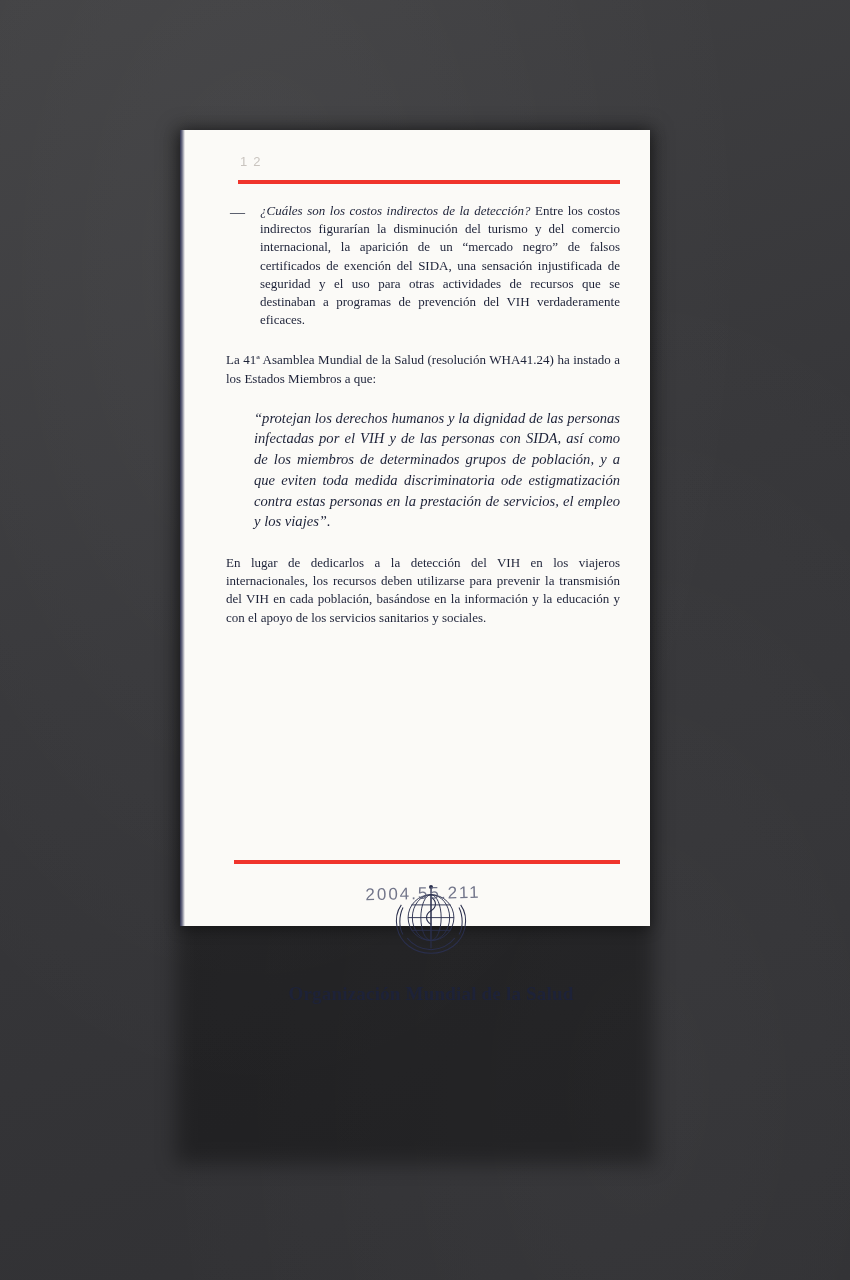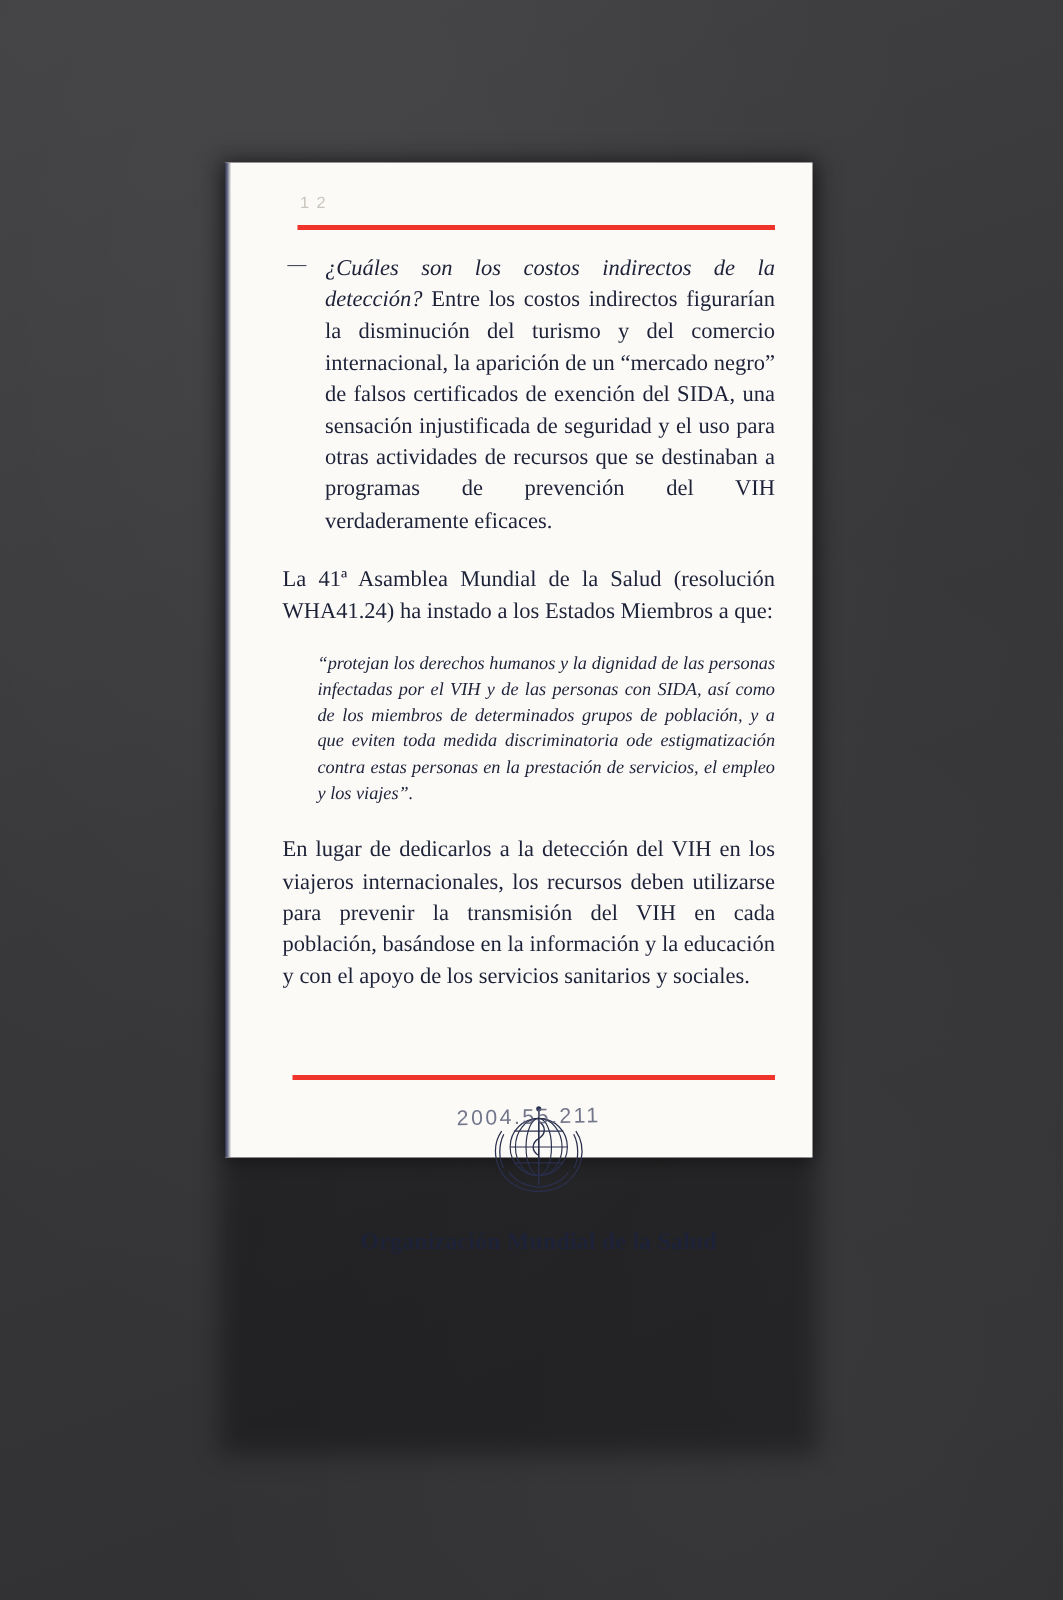--- a/index.html
+++ b/index.html
@@ -86,21 +86,21 @@
   }
   .content {
     position: absolute;
     top: 72px;
     left: 0;
     right: 0;
   }
   p {
     margin: 0 0 16px 0;
     color: #1d2238;
-    font-size: 18px;
+    font-size: 13px;
     line-height: 1.40;
     text-align: justify;
     text-justify: inter-word;
   }
   .q-block {
     position: relative;
     padding-left: 34px;
     margin-bottom: 22px;
   }
   .q-dash {

